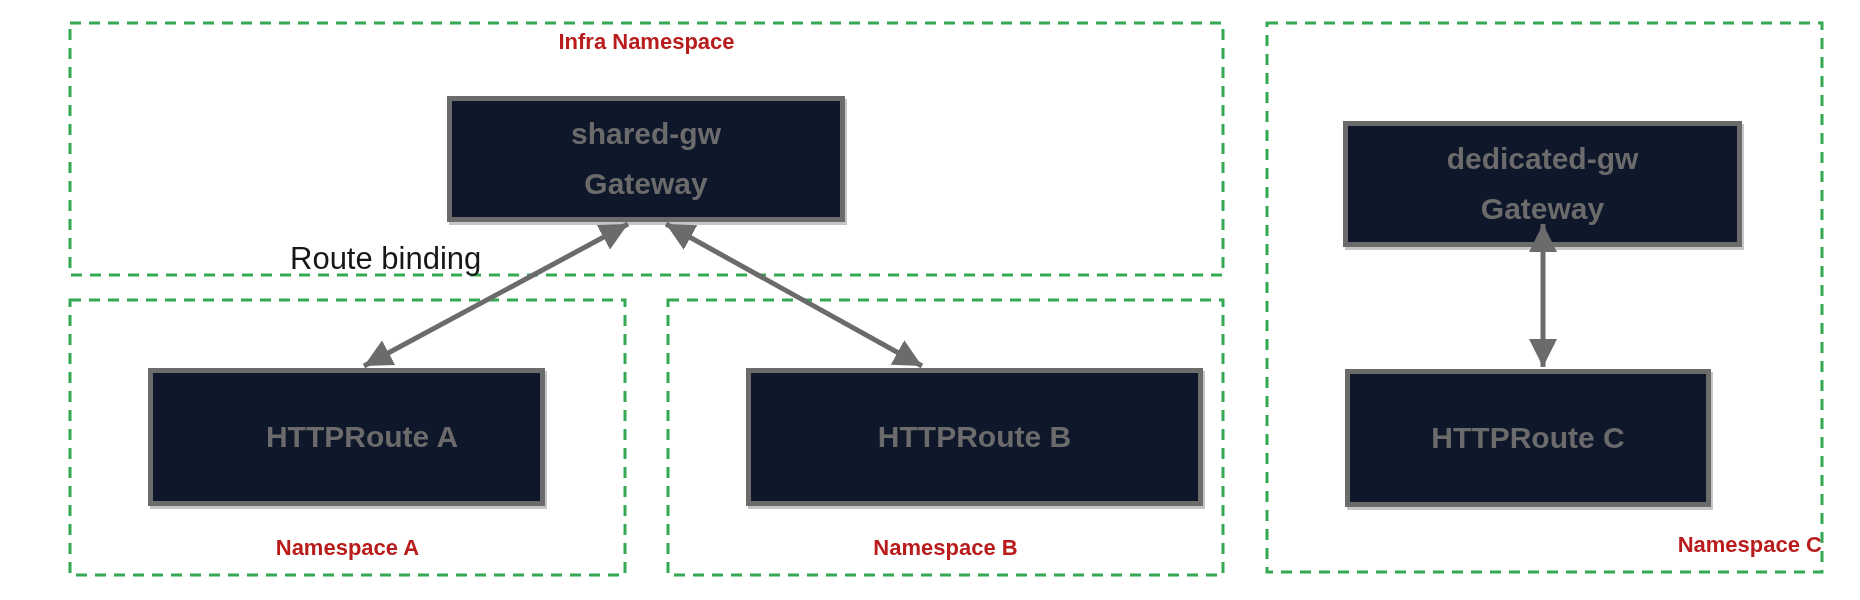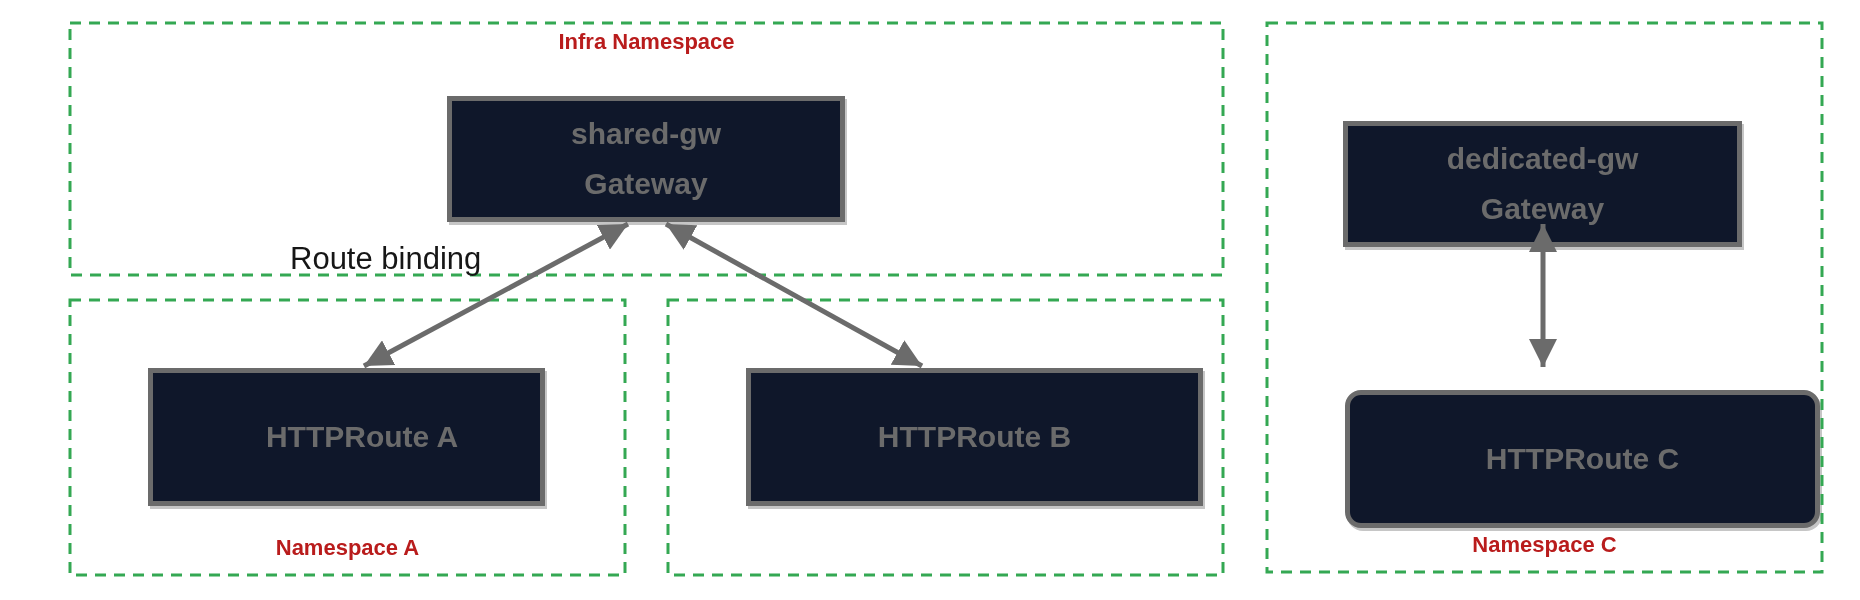--- a/index.html
+++ b/index.html
@@ -20,21 +20,21 @@
     position: absolute;
     text-align: center;
     font-weight: bold;
     font-size: 22px;
     color: #b91c1c;
     z-index: 2;
   }
   .lbl-infra { left: 70px;   top: 29px;  width: 1153px; }
   .lbl-a     { left: 70px;   top: 535px; width: 555px; }
   .lbl-b     { left: 668px;  top: 535px; width: 555px; }
-  .lbl-c     { left: 1267px; top: 532px; width: 555px; }
+  .lbl-c     { left: 1267px; top: 532px; width: 555px; text-align: right; }
 
   
   .node {
     position: absolute;
     box-sizing: border-box;
     background: #0f172a;
     border: 5px solid #6b6b6b;
     box-shadow: 2px 3px 0 #c6c6c6;
     color: #6b6b6b;
     font-weight: bold;
@@ -44,21 +44,21 @@
     align-items: center;
     justify-content: center;
     text-align: center;
     line-height: 50px;
     z-index: 2;
   }
   .node-shared    { left: 447px;  top: 96px;  width: 398px; height: 126px; }
   .node-dedicated { left: 1343px; top: 96px;  width: 399px; height: 126px; margin-top: 25px; }
   .node-route-a   { left: 148px;  top: 368px; width: 397px; height: 138px; padding-left: 31px; }
   .node-route-b   { left: 746px;  top: 368px; width: 457px; height: 138px; }
-  .node-route-c   { left: 1345px; top: 390px; width: 475px; height: 138px; border-radius: 16px; }
+  .node-route-c   { left: 1345px; top: 369px; width: 366px; height: 138px; }
 
   
   .edge-label {
     position: absolute;
     left: 290px;
     top: 241px;
     font-size: 31px;
     font-weight: normal;
     color: #161616;
     z-index: 4;
@@ -74,20 +74,21 @@
     pointer-events: none;
   }
 </style>
 </head>
 <body>
 
 <div class="canvas">
 
   <div class="ns-label lbl-infra">Infra Namespace</div>
   <div class="ns-label lbl-a">Namespace A</div>
+  <div class="ns-label lbl-b">Namespace B</div>
   <div class="ns-label lbl-c">Namespace C</div>
 
   <div class="node node-shared">
     <span>shared-gw</span>
     <span>Gateway</span>
   </div>
   <div class="node node-dedicated">
     <span>dedicated-gw</span>
     <span>Gateway</span>
   </div>

